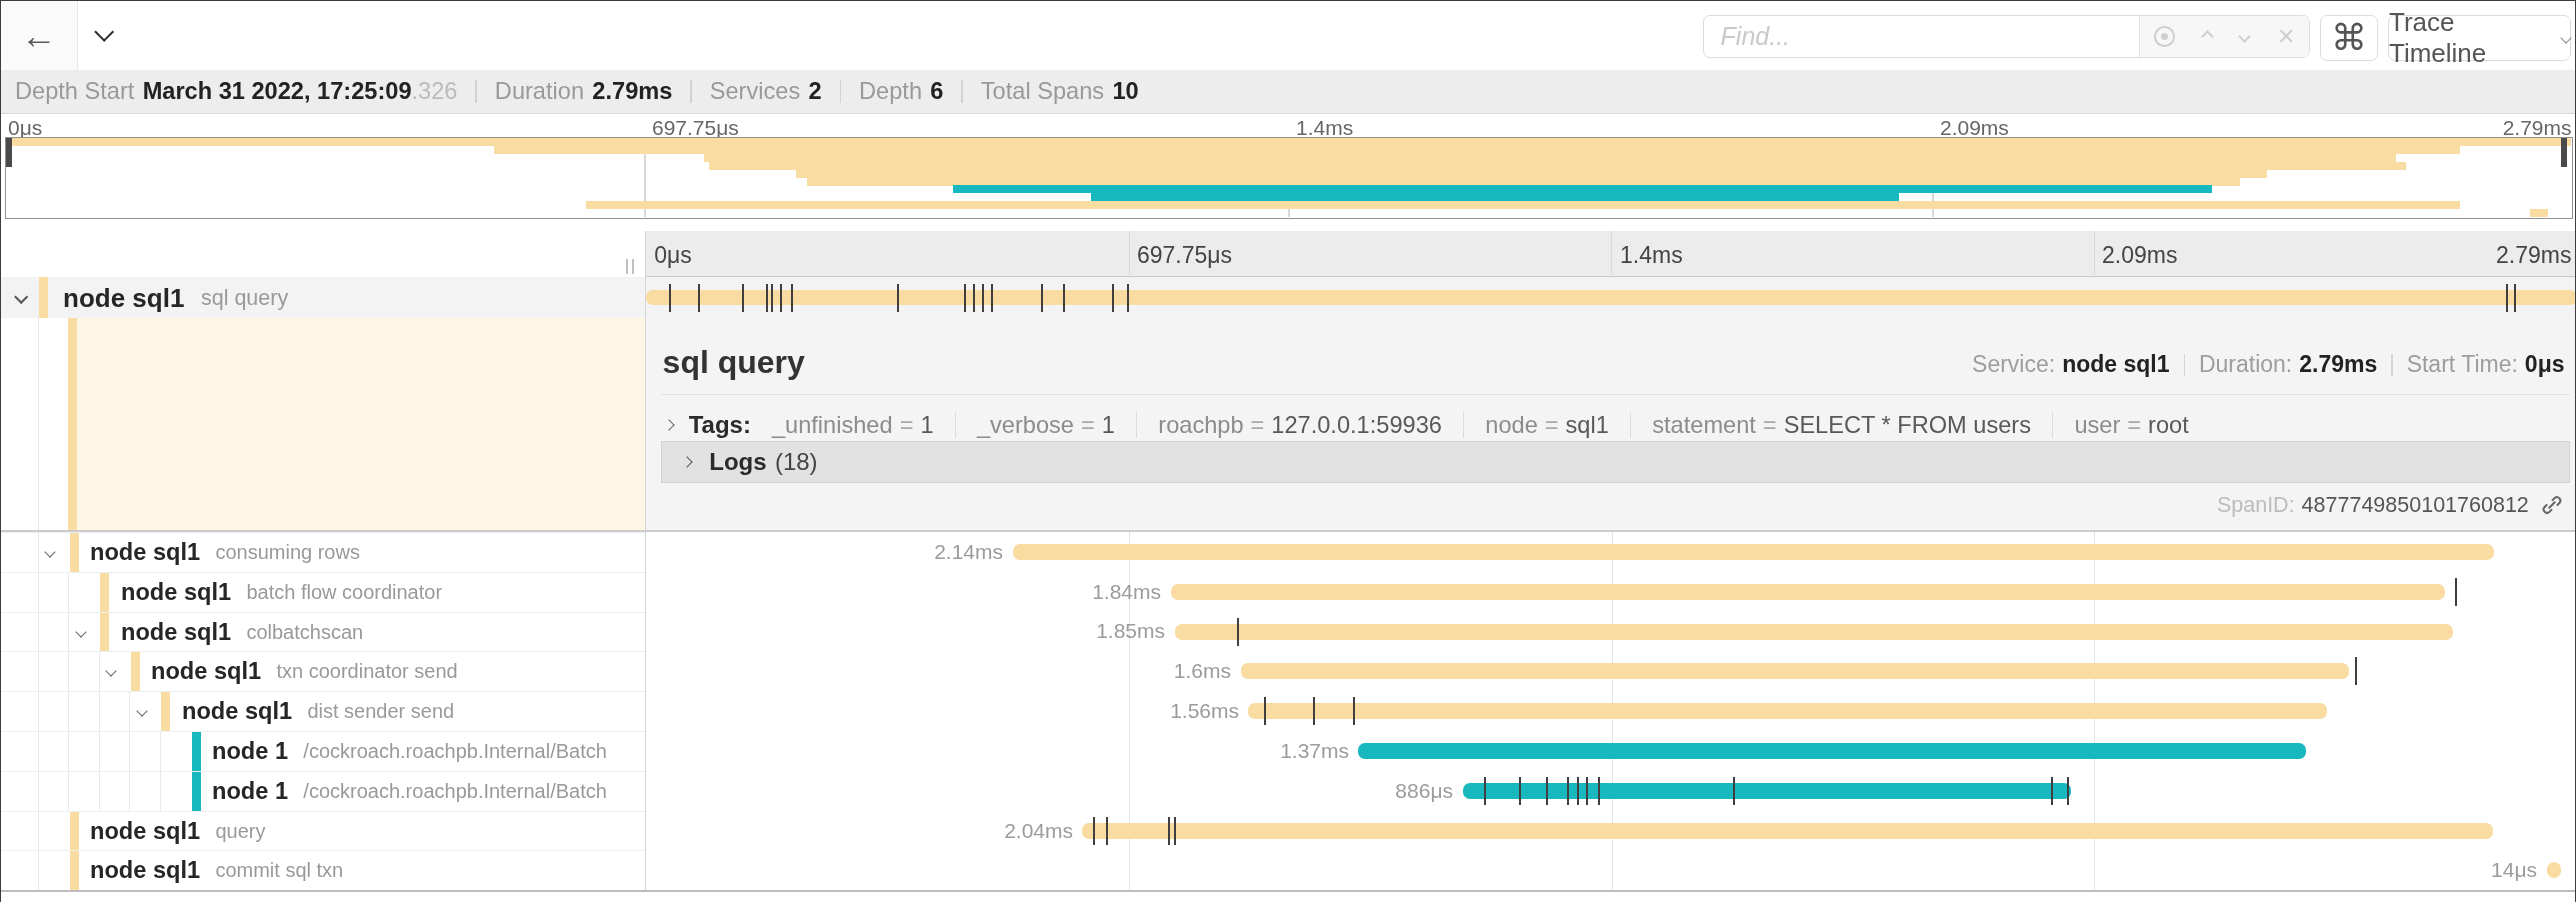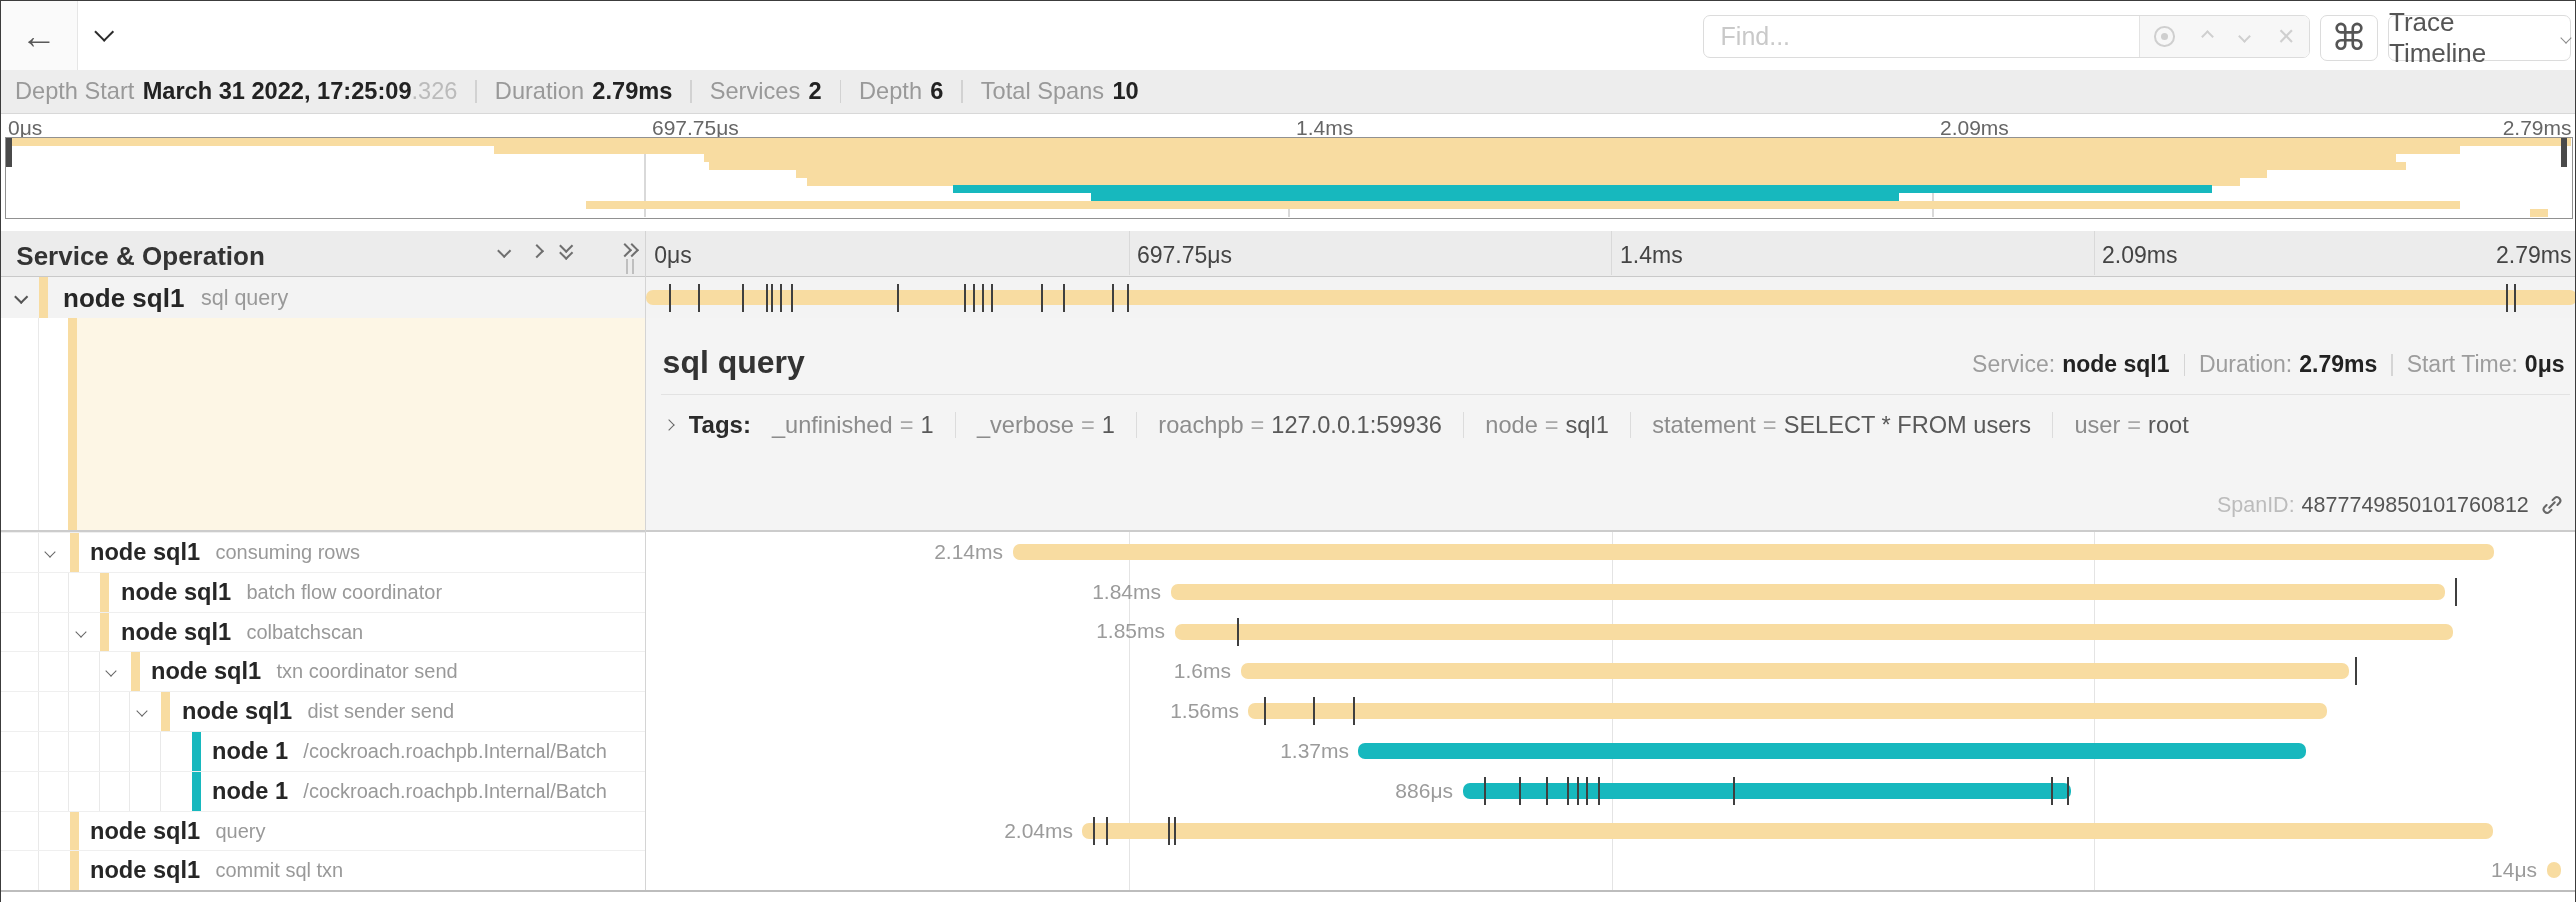--- a/index.html
+++ b/index.html
@@ -11,21 +11,21 @@
   
   .hdr{left:0;top:0;width:2576px;height:69px;background:#fff;}
   .backbox{left:0;top:0;width:76px;height:69px;background:#fafafa;border-right:1.4px solid #e6e6e6;
            display:flex;align-items:center;justify-content:center;font-size:36px;color:#595959;cursor:pointer;}
   .titlechev{left:96px;top:23.6px;}
   .title{left:139px;top:15.3px;font-size:29px;font-weight:700;color:#2b2b2b;white-space:nowrap;}
   .traceid{font-weight:400;color:#c3c3c3;font-size:28px;margin-left:14px;}
   .findgroup{left:1702px;top:14px;width:607px;height:43px;border:1.4px solid #dcdcdc;border-radius:7px;
              background:#fff;display:flex;box-sizing:border-box;}
   .findinput{flex:1;border:none;outline:none;background:transparent;font-size:25px;color:#444;
-             padding:0 16.6px;font-family:inherit;border-radius:7px;}
+             padding:0 16.6px;font-family:inherit;border-radius:7px;font-style:italic;}
   .findinput::placeholder{color:#c9c9c9;}
   .findsuffix{width:169px;background:#f7f7f7;border-left:1.4px solid #e3e3e3;border-radius:0 5.5px 5.5px 0;
               display:flex;align-items:center;justify-content:space-around;}
   .cmdbtn{left:2319px;top:14px;width:58px;height:46px;border:1.4px solid #dcdcdc;border-radius:7px;
           display:flex;align-items:center;justify-content:center;font-size:36px;color:#555;cursor:pointer;background:#fff;box-sizing:border-box;}
   .ttbtn{left:2387px;top:14px;width:183px;height:46px;border:1.4px solid #dcdcdc;border-radius:7px;
          display:flex;align-items:center;justify-content:center;font-size:26px;color:#555;cursor:pointer;background:#fff;box-sizing:border-box;gap:11px;}
   
   .cv{display:inline-block;border-style:solid;border-color:#595959;border-width:0 2.1px 2.1px 0;padding:4.2px;}
   .cv.down{transform:rotate(45deg);}
@@ -160,33 +160,20 @@
       <div class="abs mmbar" style="left: 790px; width: 1471px; top: 32px; background: rgb(248, 220, 161);"></div>
       <div class="abs mmbar" style="left: 801px; width: 1433px; top: 40px; background: rgb(248, 220, 161);"></div>
       <div class="abs mmbar" style="left: 947px; width: 1259px; top: 47px; background: rgb(23, 184, 190);"></div>
       <div class="abs mmbar" style="left: 1085px; width: 808px; top: 55px; background: rgb(23, 184, 190);"></div>
       <div class="abs mmbar" style="left: 580px; width: 1874px; top: 63px; background: rgb(248, 220, 161);"></div>
       <div class="abs mmbar" style="left: 2524px; width: 18px; top: 71px; background: rgb(248, 220, 161);"></div>
       <div class="abs scrub" style="left: 0px;"></div>
       <div class="abs scrub" style="left: 2555px;"></div>
     </div>
 
-  <div class="abs lpanelhdr">
-    <span class="abs sohdr">Service &amp; Operation</span>
-    <span class="abs cv down" style="left:498px;top:15.3px;border-color:#6f6f6f;"></span>
-    <span class="abs cv right" style="left:531px;top:15.3px;border-color:#6f6f6f;"></span>
-    <span class="abs dblchev" style="left:560px;top:9.7px;">
-      <span class="cv down" style="position:absolute;left:0;top:0;border-color:#6f6f6f;"></span>
-      <span class="cv down" style="position:absolute;left:0;top:7px;border-color:#6f6f6f;"></span>
-    </span>
-    <span class="abs dblchev" style="left:595px;top:14px;">
-      <span class="cv right" style="position:absolute;left:0;top:0;border-color:#6f6f6f;"></span>
-      <span class="cv right" style="position:absolute;left:7px;top:0;border-color:#6f6f6f;"></span>
-    </span>
-  </div>
   <div class="abs grip">
       <i style="left:0;"></i>
       <i style="left:6.2px;"></i>
     </div>
   <div class="abs rulerhdr" id="ruler-hdr">
       <div class="abs" style="left: 8.3px; top: 11px;">0μs</div>
       <div class="abs" style="left: 491px; top: 11px;">697.75μs</div>
       <div class="abs" style="left: 483px; top: 0px; width: 1.4px; height: 44px; background: rgb(217, 217, 217);"></div>
       <div class="abs" style="left: 974px; top: 11px;">1.4ms</div>
       <div class="abs" style="left: 965px; top: 0px; width: 1.4px; height: 44px; background: rgb(217, 217, 217);"></div>
@@ -296,20 +283,25 @@
           <span class="tag" style="margin-left: 0px;">
             <span class="sep"></span>
           </span>
           <span class="tag">
             <span class="k">user</span>
             <span class="eq">=</span>
             <span class="v">root</span>
           </span>
         </span>
     </div>
+    <div class="logsbox">
+      <span class="cv right" style="border-color:#555;border-width:0 1.7px 1.7px 0;padding:3.5px;margin-left:21px;"></span>
+      <span class="llabel">Logs</span>
+      <span class="lcount">(18)</span>
+    </div>
     <div class="spanidrow">
       <span class="lbl">SpanID:</span>
       <span class="val">4877749850101760812</span>
       <svg width="26" height="26" viewBox="0 0 24 24" style="margin-left:9.7px;">
         <g fill="none" stroke="#666" stroke-width="1.9" stroke-linecap="round">
           <path d="M9.5 14.5l5-5"></path>
           <path d="M12.5 7.5l2-2a3.2 3.2 0 0 1 4.5 4.5l-2 2"></path>
           <path d="M11.5 16.5l-2 2a3.2 3.2 0 0 1-4.5-4.5l2-2"></path>
         </g>
       </svg>

